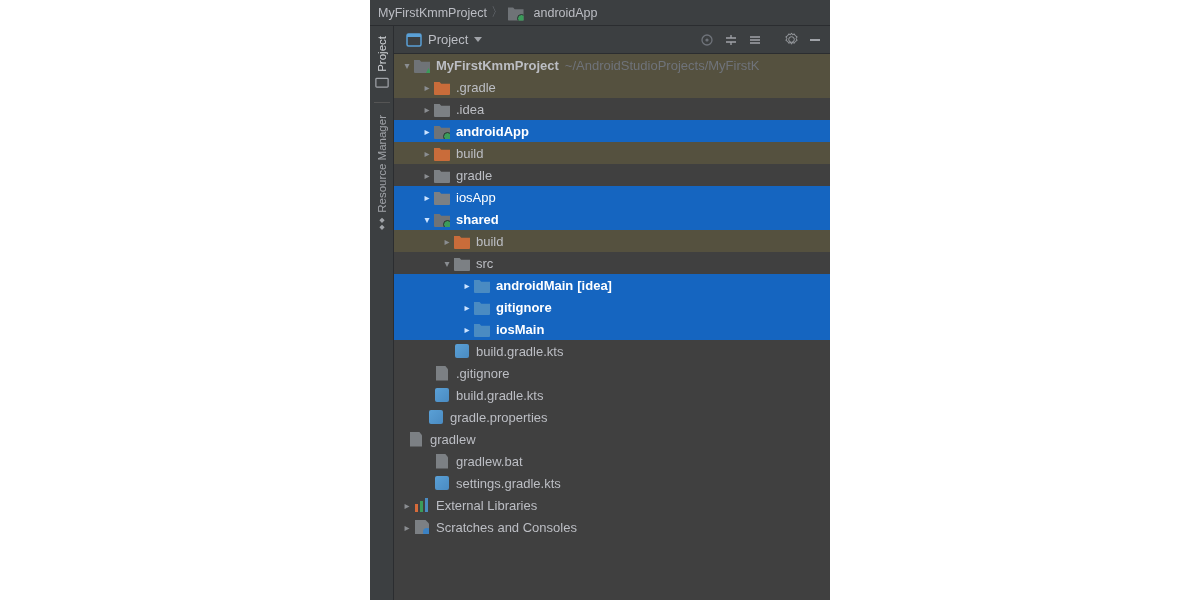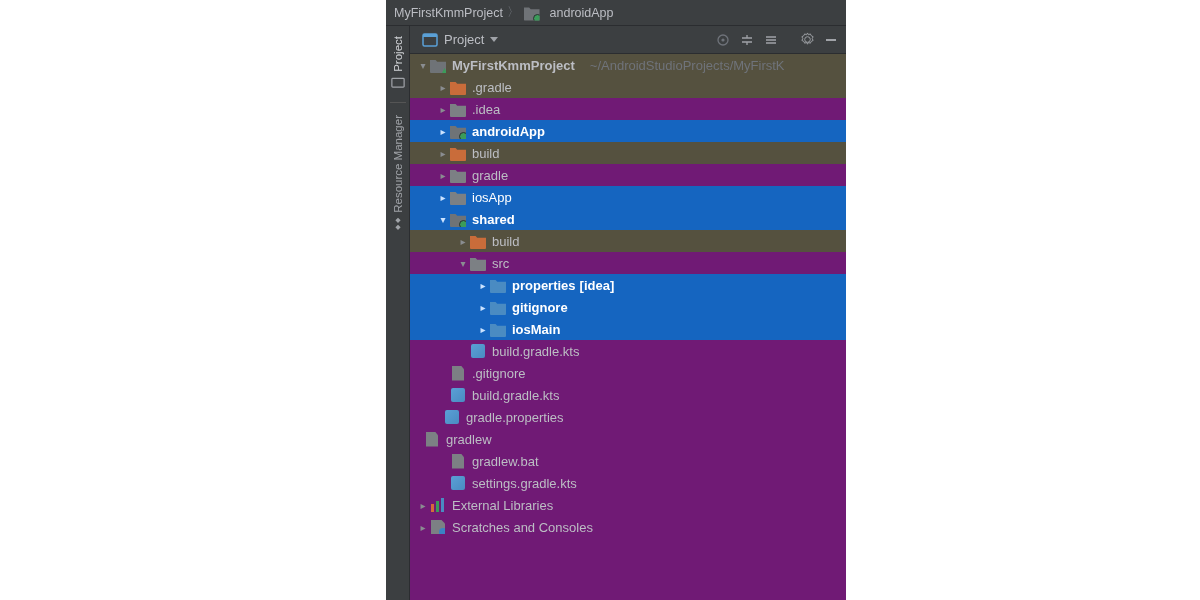--- a/index.html
+++ b/index.html
@@ -1,23 +1,23 @@
 <!DOCTYPE html>
 <html><head>
 <meta charset="utf-8">
 <style>
   * { box-sizing: border-box; margin: 0; padding: 0; }
   html, body { width: 1200px; height: 600px; background: #ffffff; font-family: -apple-system, "Segoe UI", sans-serif; font-size: 13px; overflow: hidden; }
   .app {
     position: absolute;
-    left: 386px;
+    left: 370px;
     top: 0;
     width: 460px;
     height: 600px;
-    background: #701a75;
+    background: #404040;
     color: #bcbec4;
     display: flex;
     flex-direction: column;
   }
   .breadcrumb {
     height: 26px;
     background: #3c3f41;
     display: flex;
     align-items: center;
     padding: 0 8px;
@@ -88,21 +88,21 @@
   .folder-src   { background: #4a8bc2; clip-path: polygon(0 18%, 35% 18%, 45% 30%, 100% 30%, 100% 100%, 0 100%); border-radius: 1px; }
   .folder-root  { background: #6f7377; clip-path: polygon(0 18%, 35% 18%, 45% 30%, 100% 30%, 100% 100%, 0 100%); border-radius: 1px; position: relative; }
   .folder-root::after { content:""; position:absolute; right:-2px; bottom:-2px; width:7px; height:7px; background:#3b9c5a; clip-path: polygon(50% 0,100% 100%,0 100%); }
   .file-generic { width: 12px; height: 15px; background: #7c8084; clip-path: polygon(0 0,75% 0,100% 25%,100% 100%,0 100%); }
   .file-gradle  { width: 14px; height: 14px; background: linear-gradient(135deg,#5aa0d6,#4a8bc2); border-radius: 2px; position:relative; }
   .file-libs    { width: 14px; height: 14px; display:inline-flex; gap:2px; align-items:flex-end; }
   .file-libs span { width:3px; background:currentColor; }
   .file-scratch { width: 14px; height: 14px; background:#7c8084; clip-path: polygon(0 0,75% 0,100% 25%,100% 100%,0 100%); position:relative; }
   .file-scratch::after { content:""; position:absolute; right:-2px; bottom:-2px; width:8px; height:8px; background:#3b82c4; border-radius:50%; }
   .bold { font-weight: 600; }
-  .dim  { color: #6f737a; margin-left: 15px; }
+  .dim  { color: #6f737a; margin-left: 6px; }
   .tag  { font-weight: 600; margin-left: 4px; }
   .mono-chevron { font-family: monospace; }
 </style>
 </head>
 <body>
 
 <div class="app">
 
   <div class="breadcrumb">
     <span class="breadcrumb-item">
@@ -223,21 +223,21 @@
             <span>build</span>
           </div>
           <div class="row" style="padding-left: 46px;">
             <span class="chev">▾</span>
             <span class="icon folder"></span>
             <span>src</span>
           </div>
           <div class="row selected" style="padding-left: 66px;">
             <span class="chev">▸</span>
             <span class="icon folder-src"></span>
-            <span class="bold">properties</span>
+            <span class="bold">androidMain</span>
             <span class="tag">[idea]</span>
           </div>
           <div class="row selected" style="padding-left: 66px;">
             <span class="chev">▸</span>
             <span class="icon folder-src"></span>
             <span class="bold">gitignore</span>
           </div>
           <div class="row selected" style="padding-left: 66px;">
             <span class="chev">▸</span>
             <span class="icon folder-src"></span>

